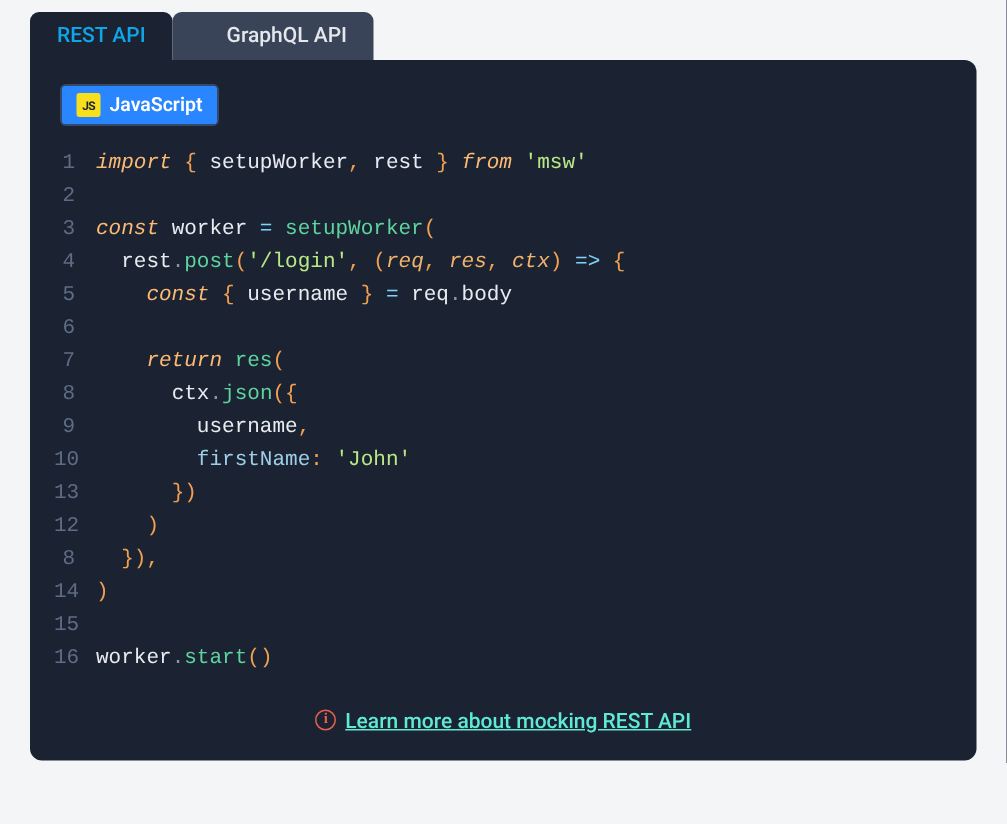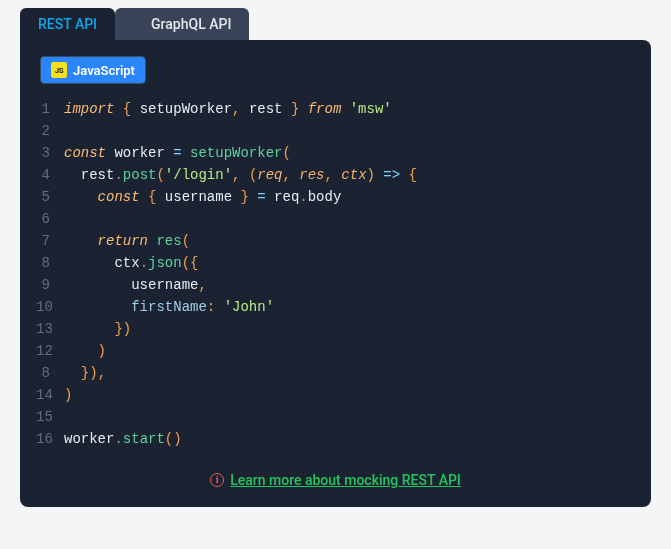--- a/index.html
+++ b/index.html
@@ -103,21 +103,21 @@
 .str { color: #b8e986; }                       
 .prop{ color: #9ecfe8; }                       
 .dot { color: #8a94a6; }
 .arrow { color: #7dd3fc; }
 .eq  { color: #7dd3fc; }
 .footer-link {
   text-align: center;
   margin-top: 20px;
 }
 .footer-link a {
-  color: #22c55e;
+  color: #5eead4;
   text-decoration: underline;
   font-size: 14px;
   font-weight: 500;
 }
 .info-icon {
   display: inline-block;
   width: 14px;
   height: 14px;
   border: 1.5px solid #e8604c;
   border-radius: 50%;

